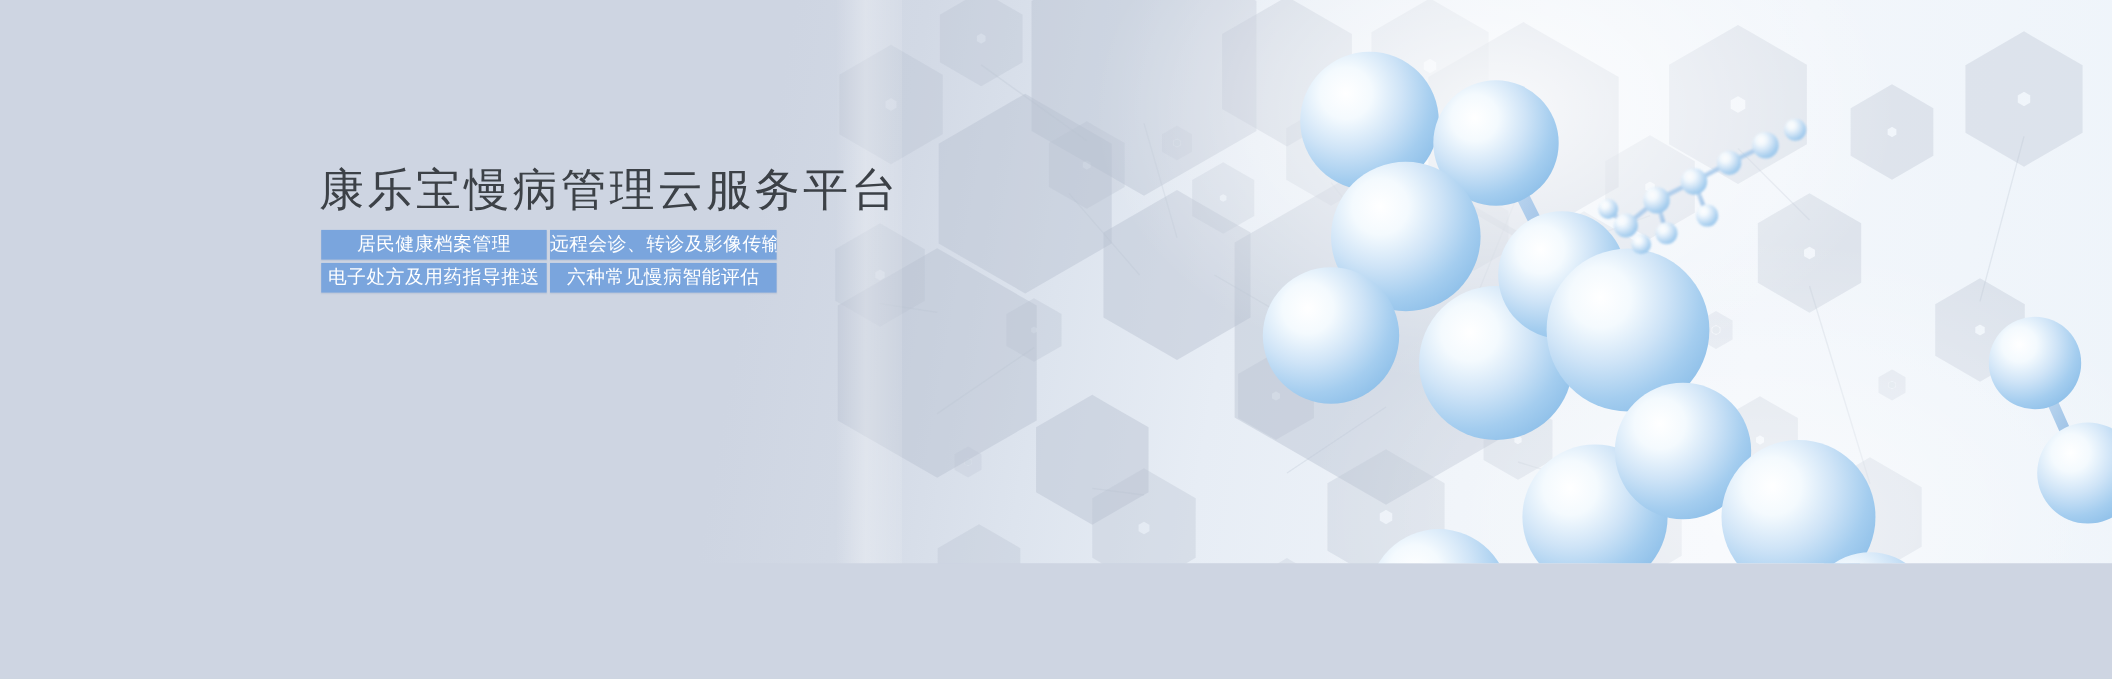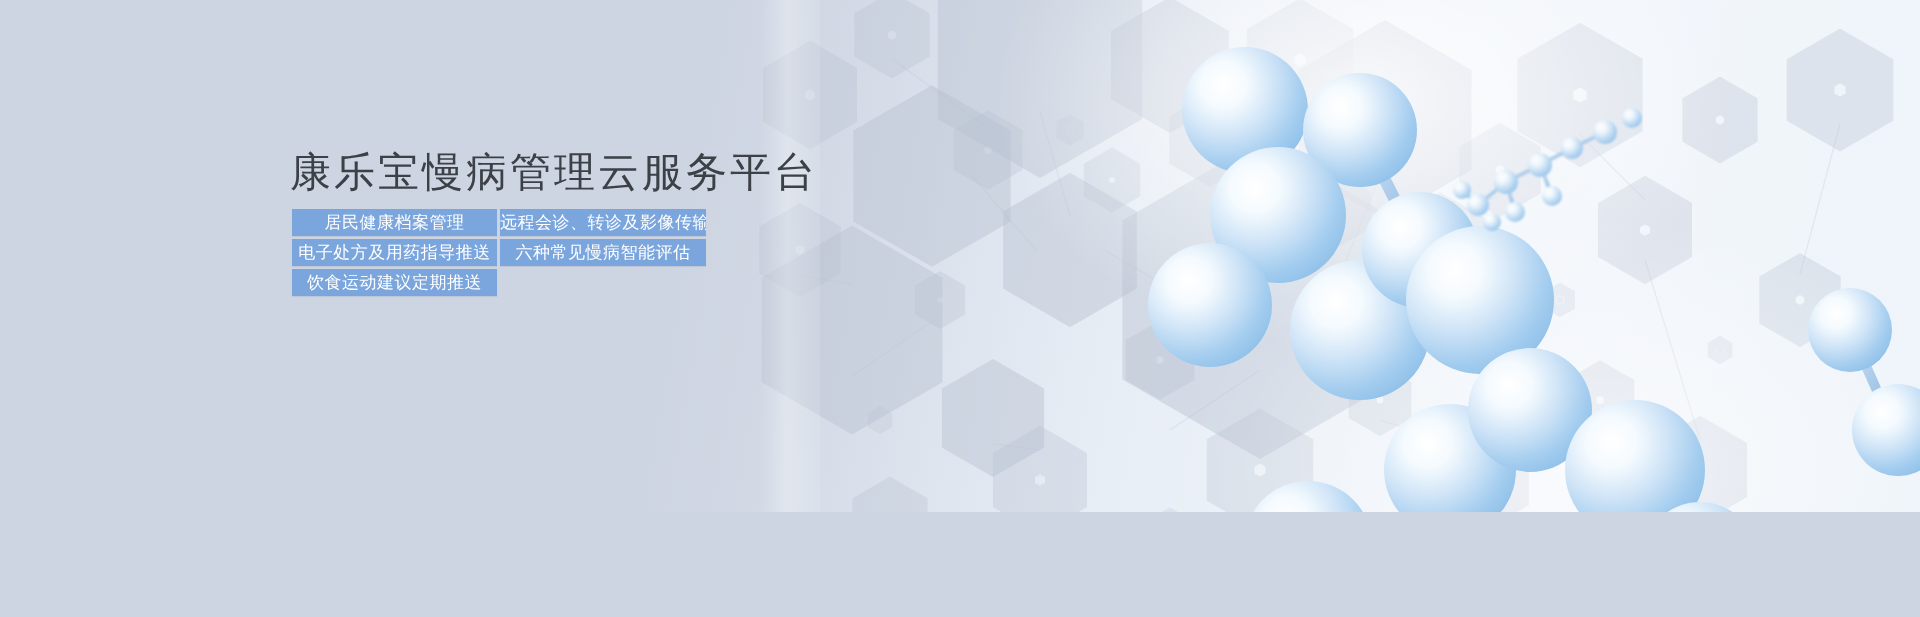--- a/index.html
+++ b/index.html
@@ -221,17 +221,16 @@
   <div class="seam"></div>
 
   <div id="content">
     <h1 id="page-title">康乐宝慢病管理云服务平台</h1>
 
     <div id="feature-grid">
       <div class="feature-cell">居民健康档案管理</div>
       <div class="feature-cell">远程会诊、转诊及影像传输</div>
       <div class="feature-cell">电子处方及用药指导推送</div>
       <div class="feature-cell">六种常见慢病智能评估</div>
-      <div class="feature-cell">饮食运动建议定期推送</div>
     </div>
   </div>
 
 </div>
 
 </body></html>

